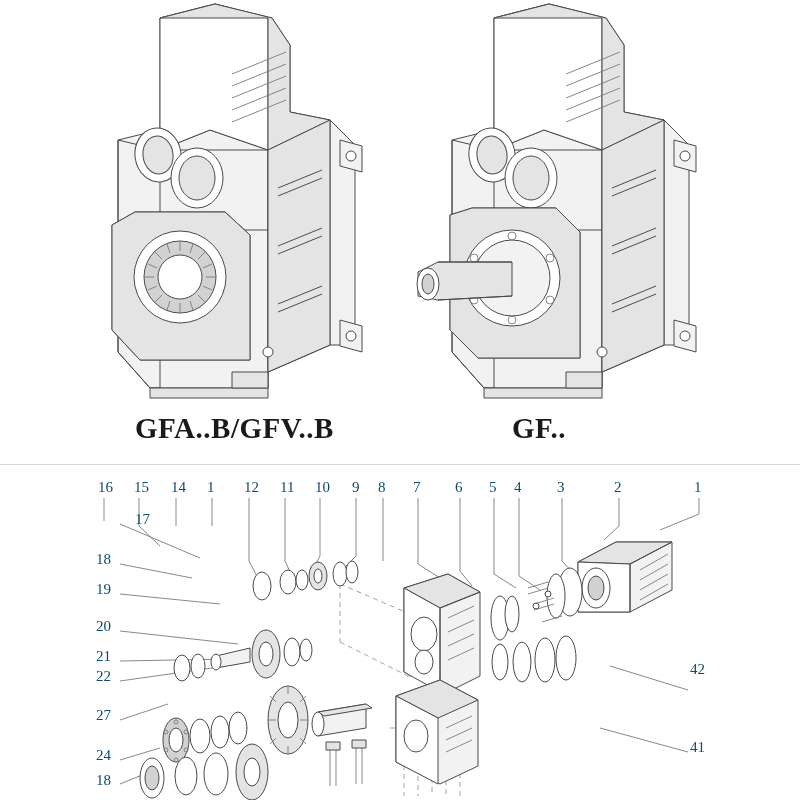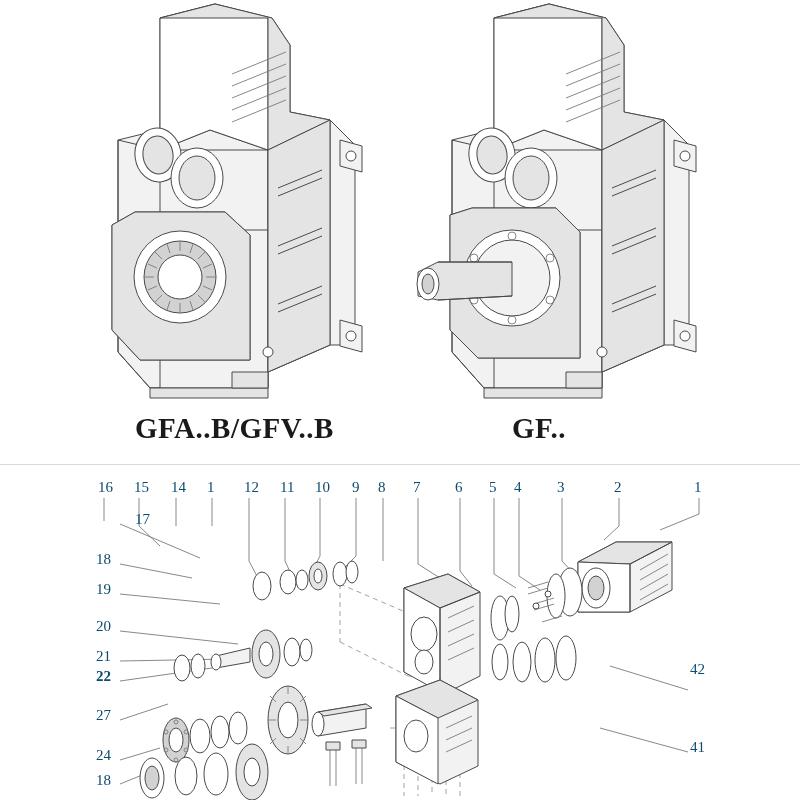--- a/index.html
+++ b/index.html
@@ -409,21 +409,21 @@
       <div class="cnum" style="left:614px;top:13px;">2</div>
       <div class="cnum" style="left:694px;top:13px;">1</div>
     </div>
 
     <div>
       <div class="cnum" style="left:96px;top:45px;margin-left:39px;">17</div>
       <div class="cnum" style="left:96px;top:85px;">18</div>
       <div class="cnum" style="left:96px;top:115px;">19</div>
       <div class="cnum" style="left:96px;top:152px;">20</div>
       <div class="cnum" style="left:96px;top:182px;">21</div>
-      <div class="cnum" style="left:96px;top:202px;font-weight:bold;">22</div>
+      <div class="cnum" style="left:96px;top:202px;">22</div>
       <div class="cnum" style="left:96px;top:241px;">27</div>
       <div class="cnum" style="left:96px;top:281px;">24</div>
       <div class="cnum" style="left:96px;top:306px;">18</div>
     </div>
 
     <div>
       <div class="cnum" style="left:690px;top:195px;">42</div>
       <div class="cnum" style="left:690px;top:273px;">41</div>
     </div>
   </div>

